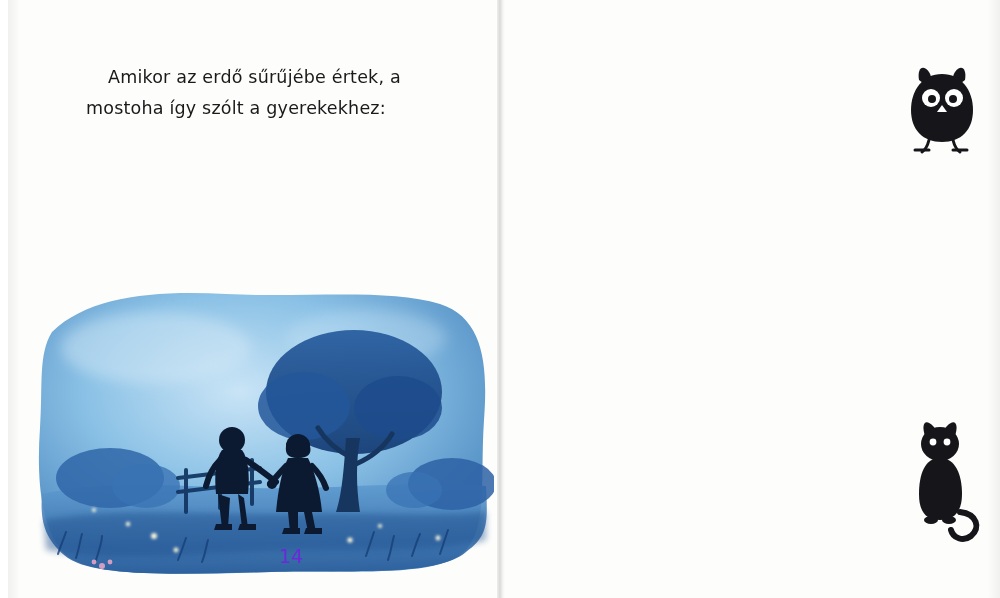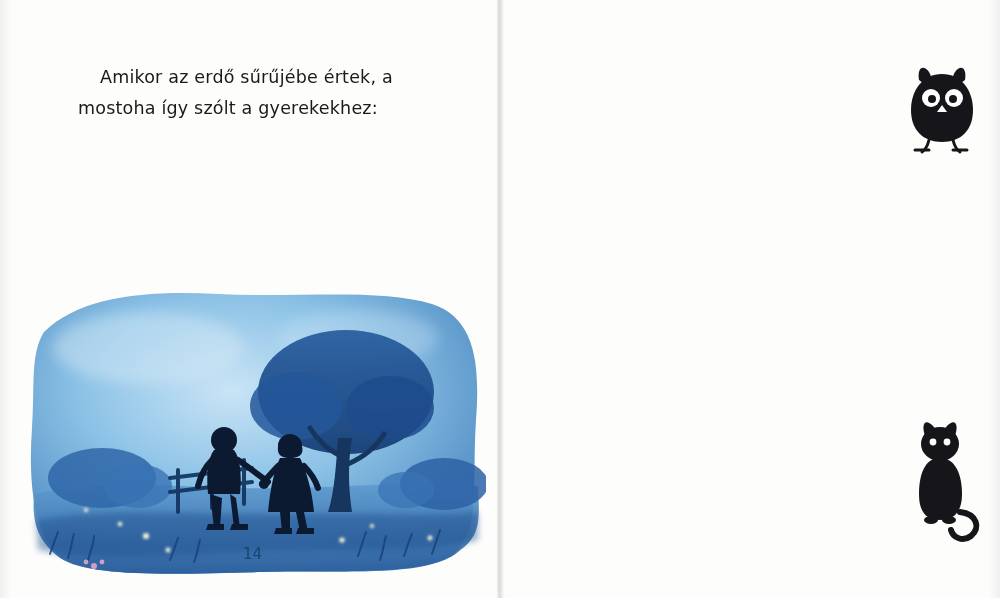--- a/index.html
+++ b/index.html
@@ -48,21 +48,21 @@
     width: 12px; height: 598px;
     background: linear-gradient(to left, rgba(0,0,0,0.05), rgba(0,0,0,0));
   }
 
   .page {
     position: absolute;
     top: 0;
     height: 598px;
     background: #fdfdfb;
   }
-  .page.left  { left: 0;   width: 500px; }
+  .page.left  { left: 8px;   width: 500px; }
   .page.right { left: 500px; width: 500px; }
 
   .text-col {
     position: absolute;
     font-family: "DejaVu Sans", sans-serif;
     font-size: 17.5px;
     line-height: 31px;
     color: #1a1a1a;
     letter-spacing: 0.2px;
   }
@@ -75,22 +75,23 @@
 
   .left .text-col {
     left: 78px;
     top: 62px;
     width: 350px;
   }
 
   .folio {
     position: absolute;
     font-family: "DejaVu Sans", sans-serif;
-    font-size: 15px;
-    color: #0c4a6e;
+    font-size: 19px;
+    color: #6d28d9;
+    margin-left: 28px;
   }
   .folio.left-folio  { left: 243px; top: 545px; }
 
   
   .illus {
     position: absolute;
     left: 28px;
     top: 288px;
     width: 458px;
     height: 290px;

